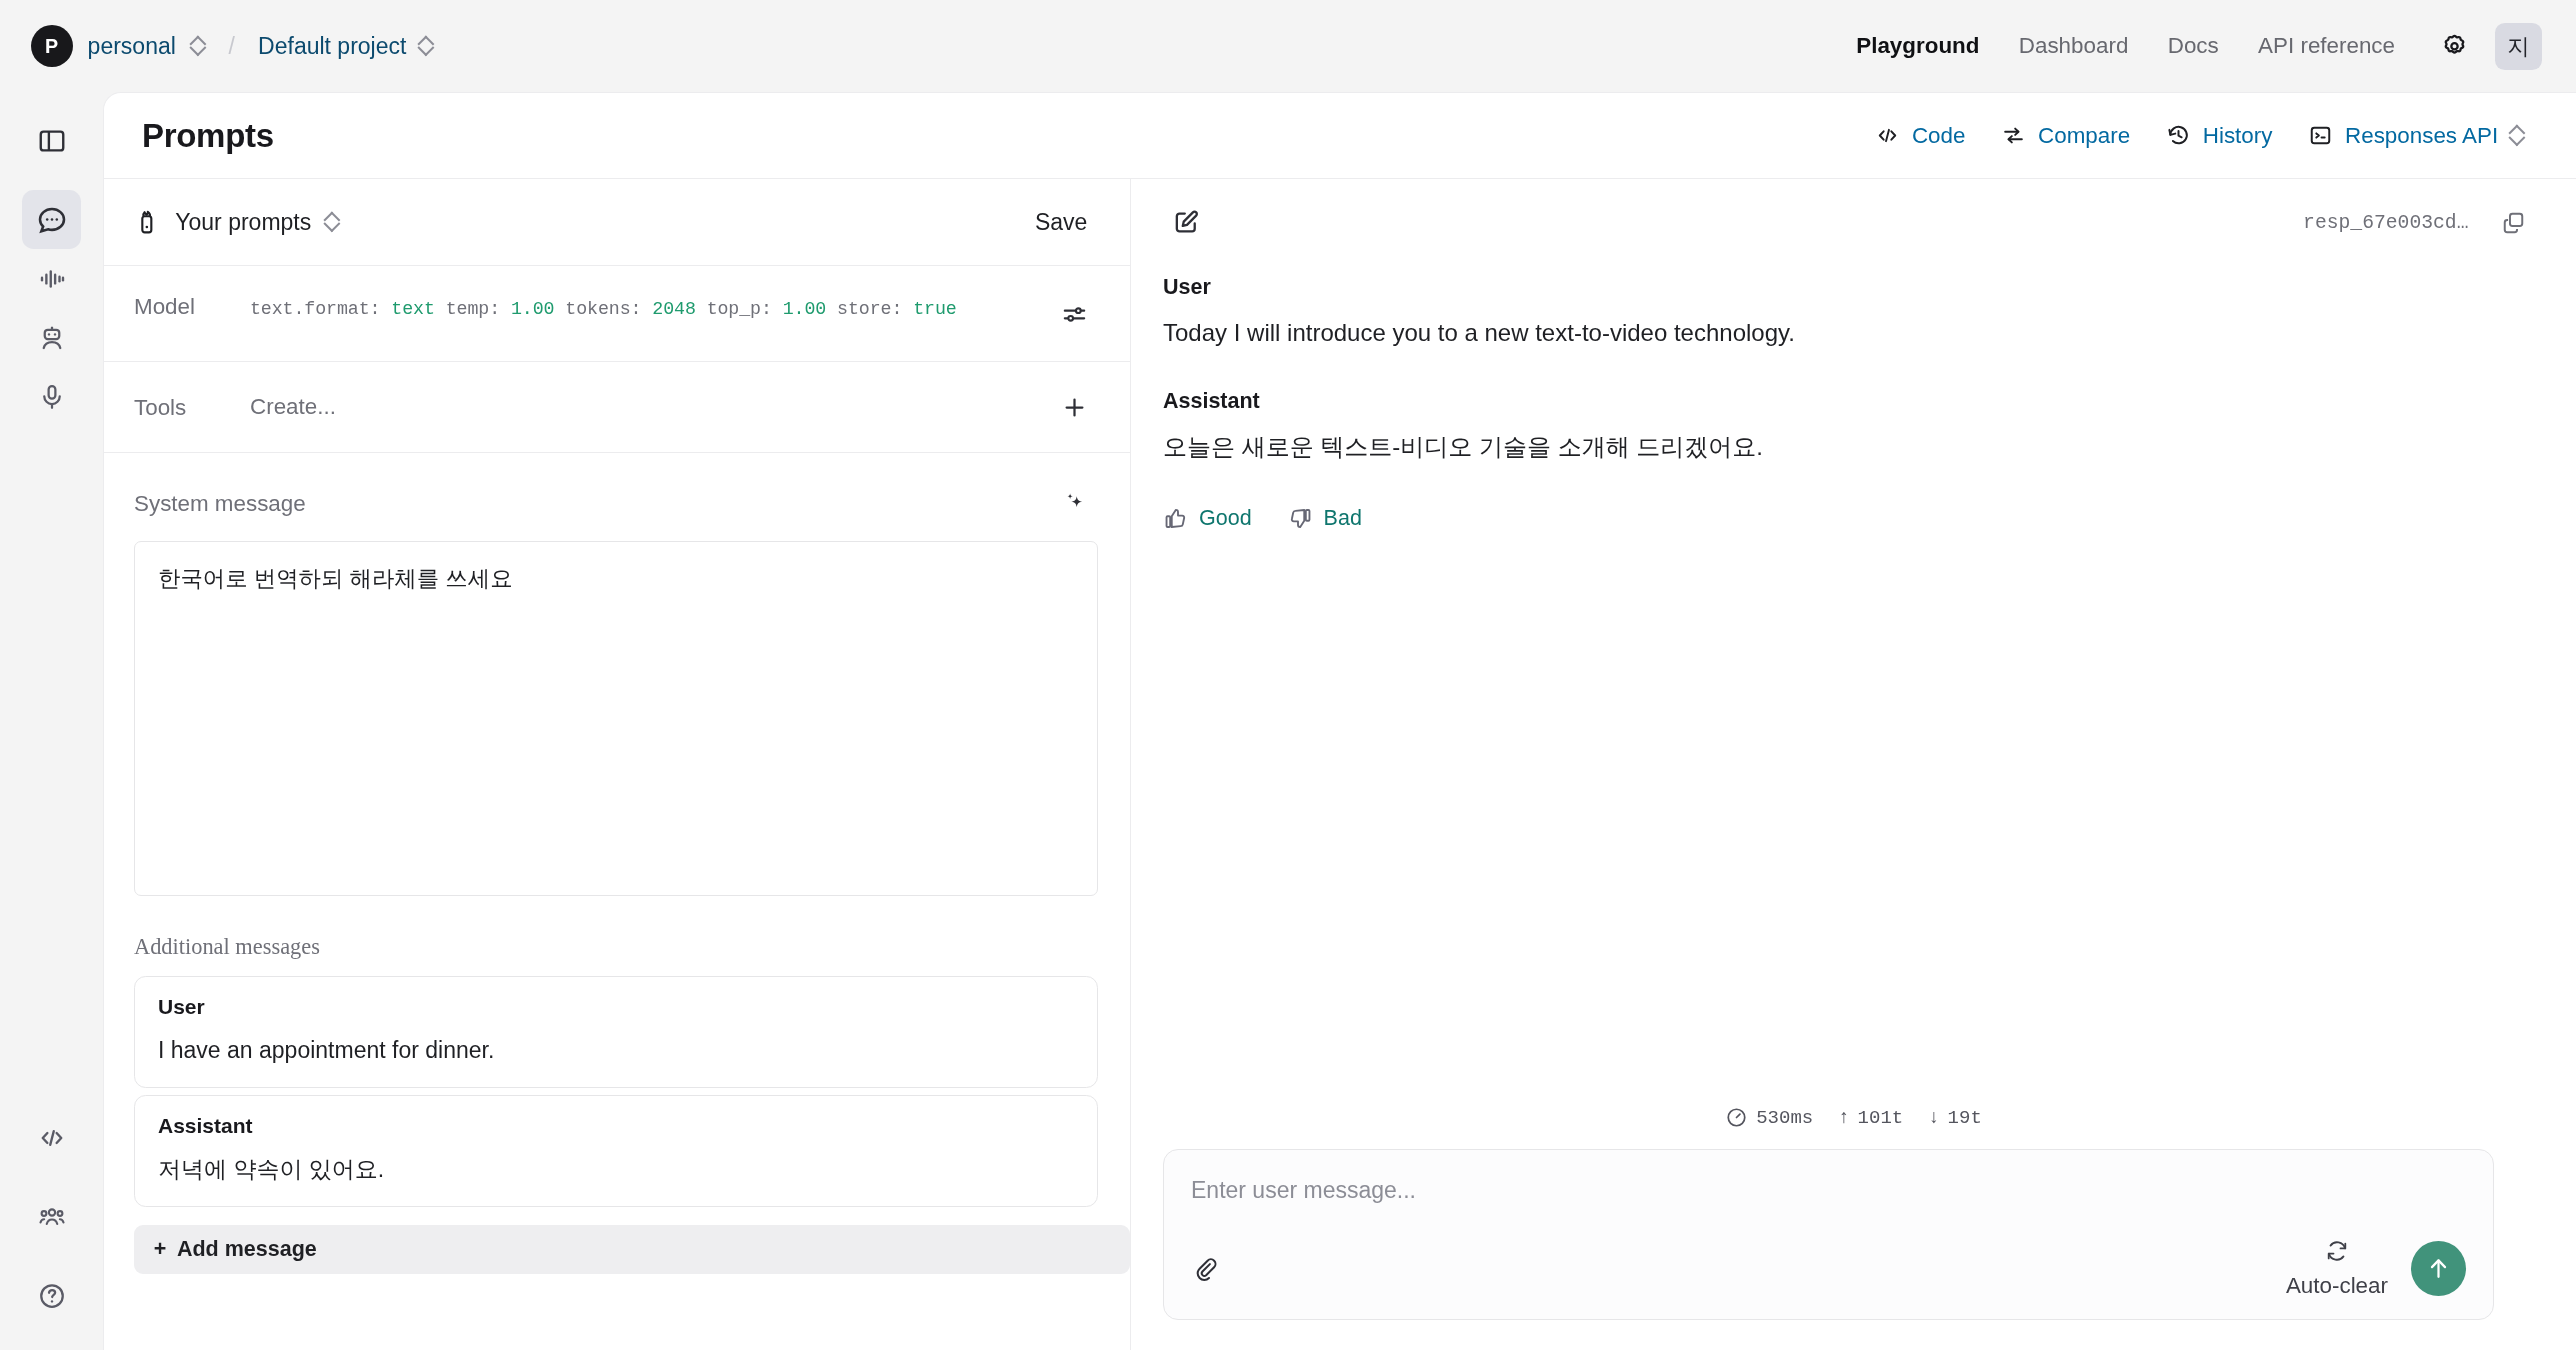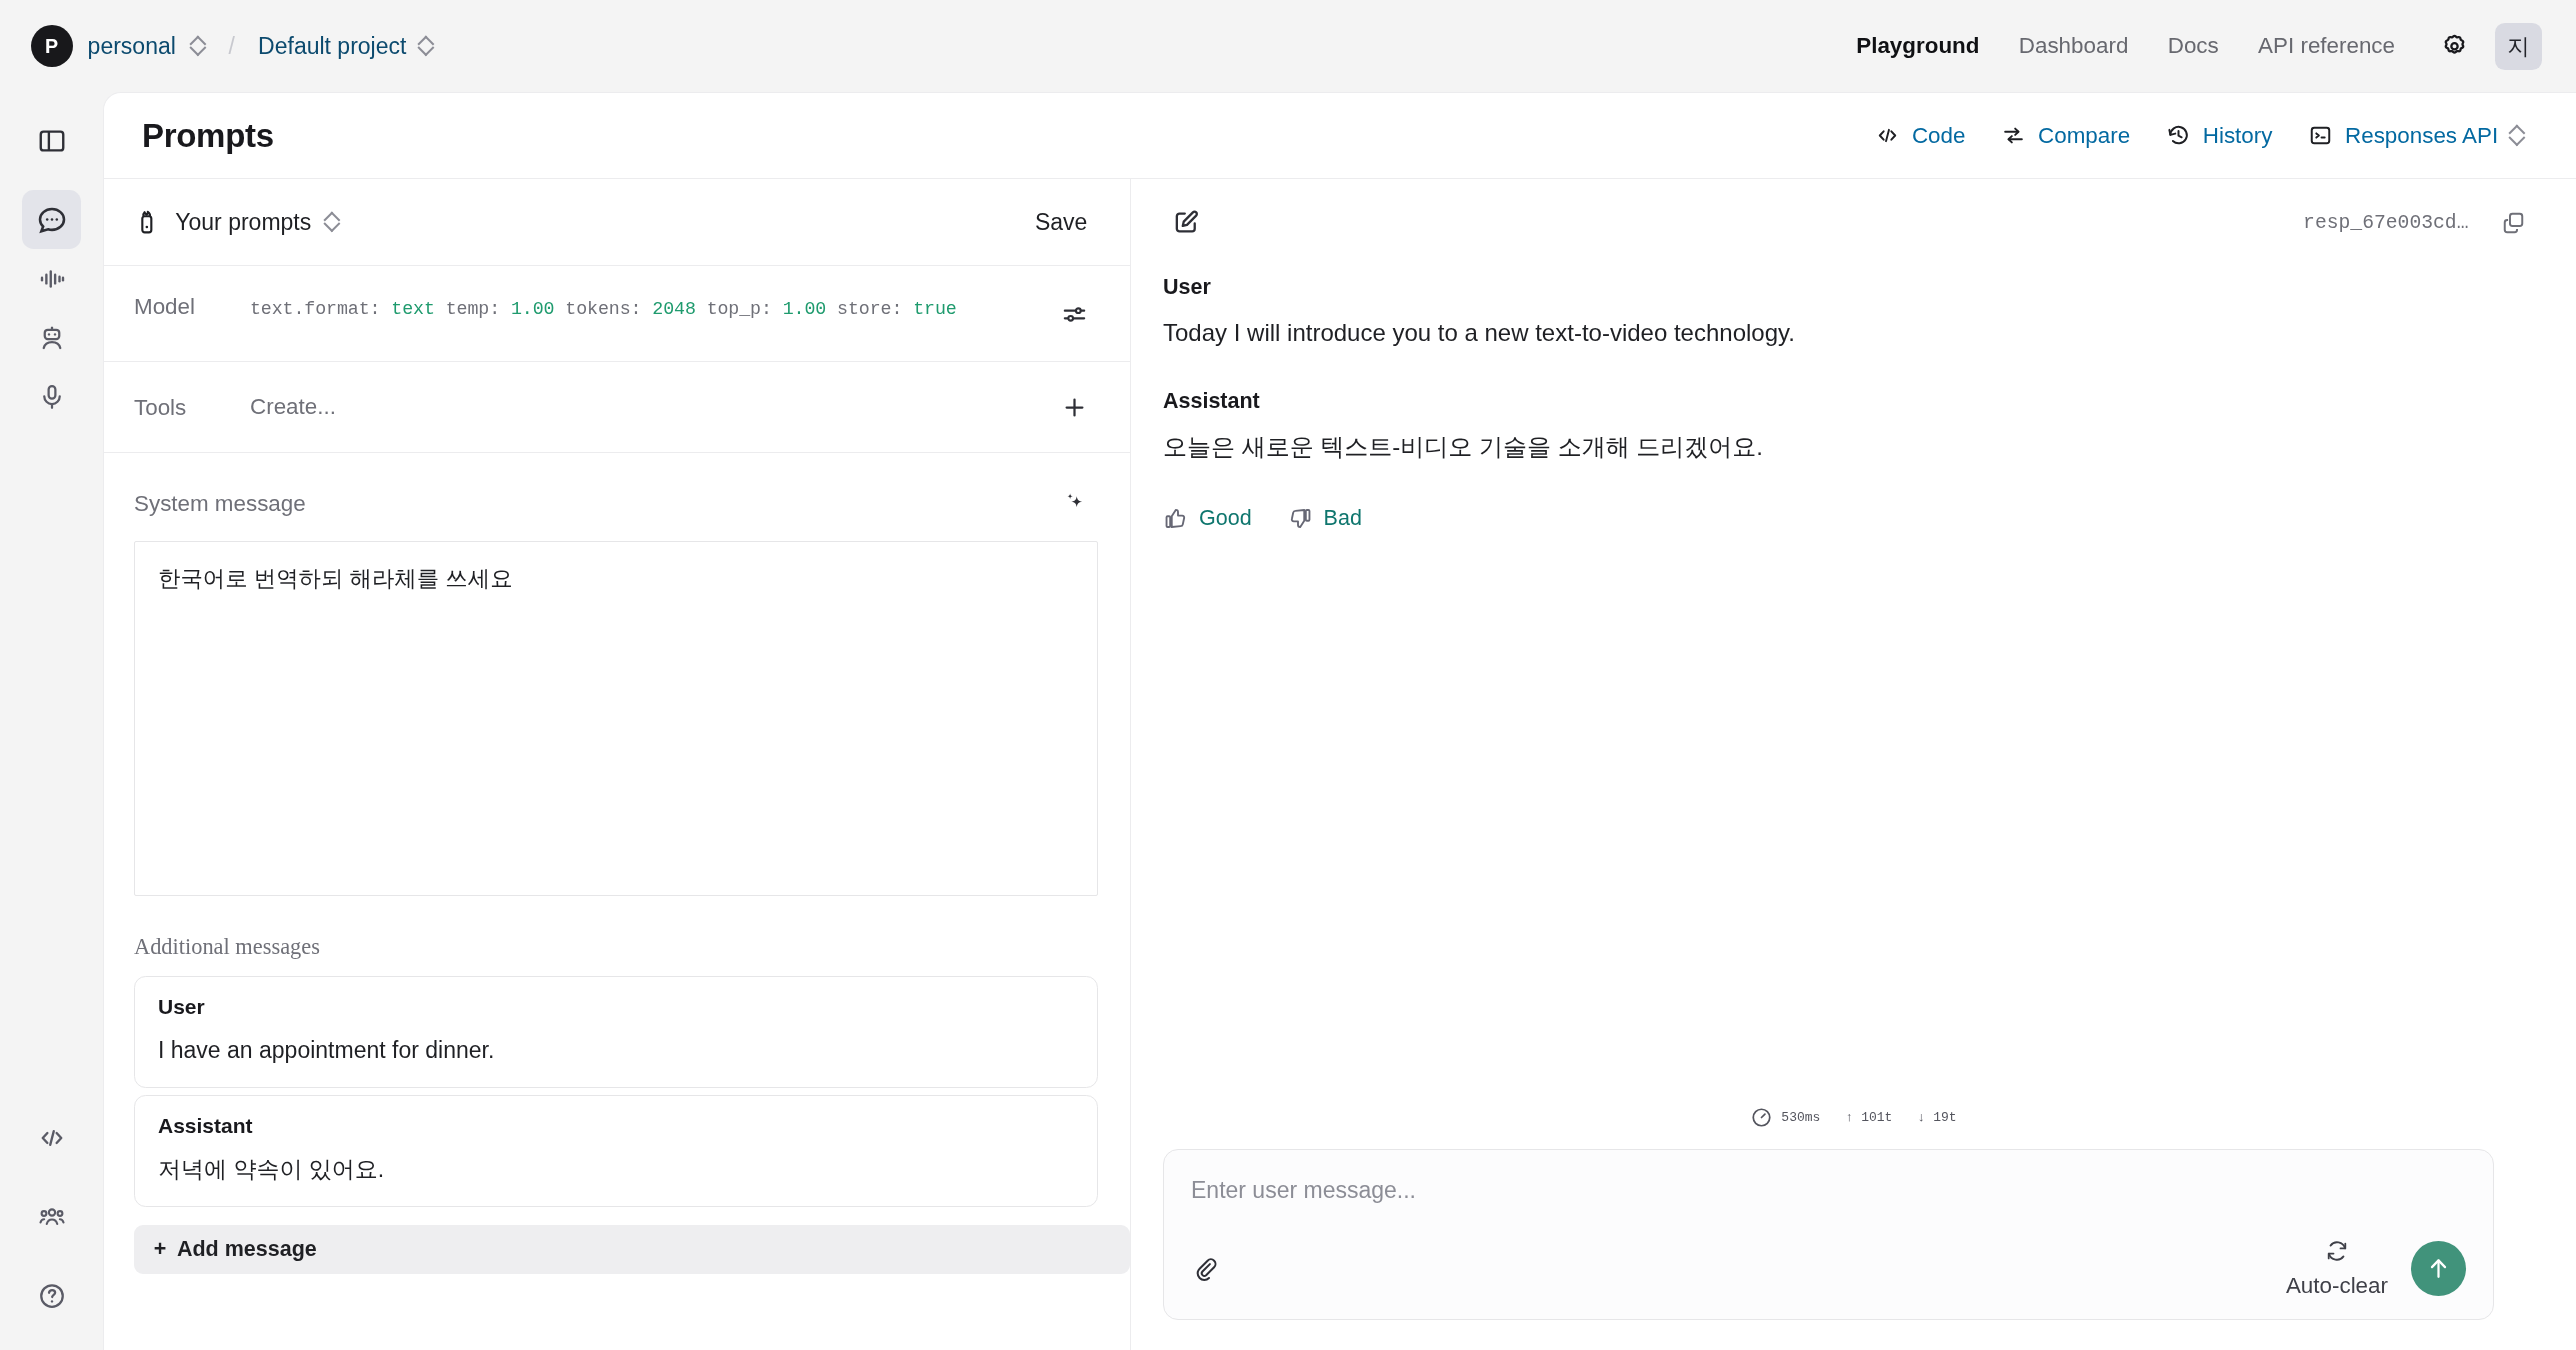--- a/index.html
+++ b/index.html
@@ -130,21 +130,21 @@
   }
   .tools-create { flex: 1; font-size: 22.4px; color: #6f7078; cursor: pointer; }
 
   .sysmsg-head {
     display: flex; align-items: center; justify-content: space-between;
     padding: 27px 32px 14.3px 30px;
   }
   .sysmsg-label { font-size: 22.4px; color: #6f7078; }
   .sysmsg-box {
     margin: 0 32px 0 30px; height: 355px;
-    border: 0.9px solid #e6e6e8; border-radius: 2px;
+    border: 0.9px solid #e6e6e8; border-radius: 7px;
     padding: 19.7px 23px; font-size: 22.4px; color: #1f2024; line-height: 1.5;
     background: #fff; overflow: hidden;
   }
 
   .addmsg-label { font-size: 22.4px; color: #6f7078; padding: 38px 30px 16px 30px; font-family: Liberation Serif, serif; }
   .msg-card {
     margin: 0 32px 0 30px; border: 0.9px solid #e6e6e8; border-radius: 11.6px;
     padding: 18px 23px 21.5px 23px; background: #fff;
   }
   .msg-card + .msg-card { margin-top: 7.2px; }
@@ -166,21 +166,21 @@
   .resp-id { font-family: "Liberation Mono", monospace; font-size: 19.7px; color: #6f7078; }
   .conv-body { flex: 1; padding: 9px 43px 0 32px; overflow: hidden; }
   .turn-role { font-size: 21.5px; font-weight: 700; color: #19191d; }
   .turn-text { margin-top: 16px; font-size: 24px; color: #1f2024; line-height: 1.45; }
   .turn-gap { height: 38px; }
   .feedback { display: flex; align-items: center; gap: 36px; margin-top: 41px; }
   .fb-btn { display: flex; align-items: center; gap: 11px; font-size: 21.5px; color: #0f766e; cursor: pointer; }
 
   .stats {
     display: flex; align-items: center; justify-content: center; gap: 25px;
-    font-family: "Liberation Mono", monospace; font-size: 13px; color: #54555e;
+    font-family: "Liberation Mono", monospace; font-size: 19px; color: #54555e;
     padding-bottom: 19.7px;
   }
   .stat { display: flex; align-items: center; gap: 8px; }
 
   .composer-wrap { padding: 0 82px 32px 32px; }
   .composer {
     border: 0.9px solid #e6e6e8; border-radius: 15px; background: #fcfcfd;
     height: 171px; padding: 27px 27px 19.7px 27px;
     display: flex; flex-direction: column; justify-content: space-between;
     position: relative;

